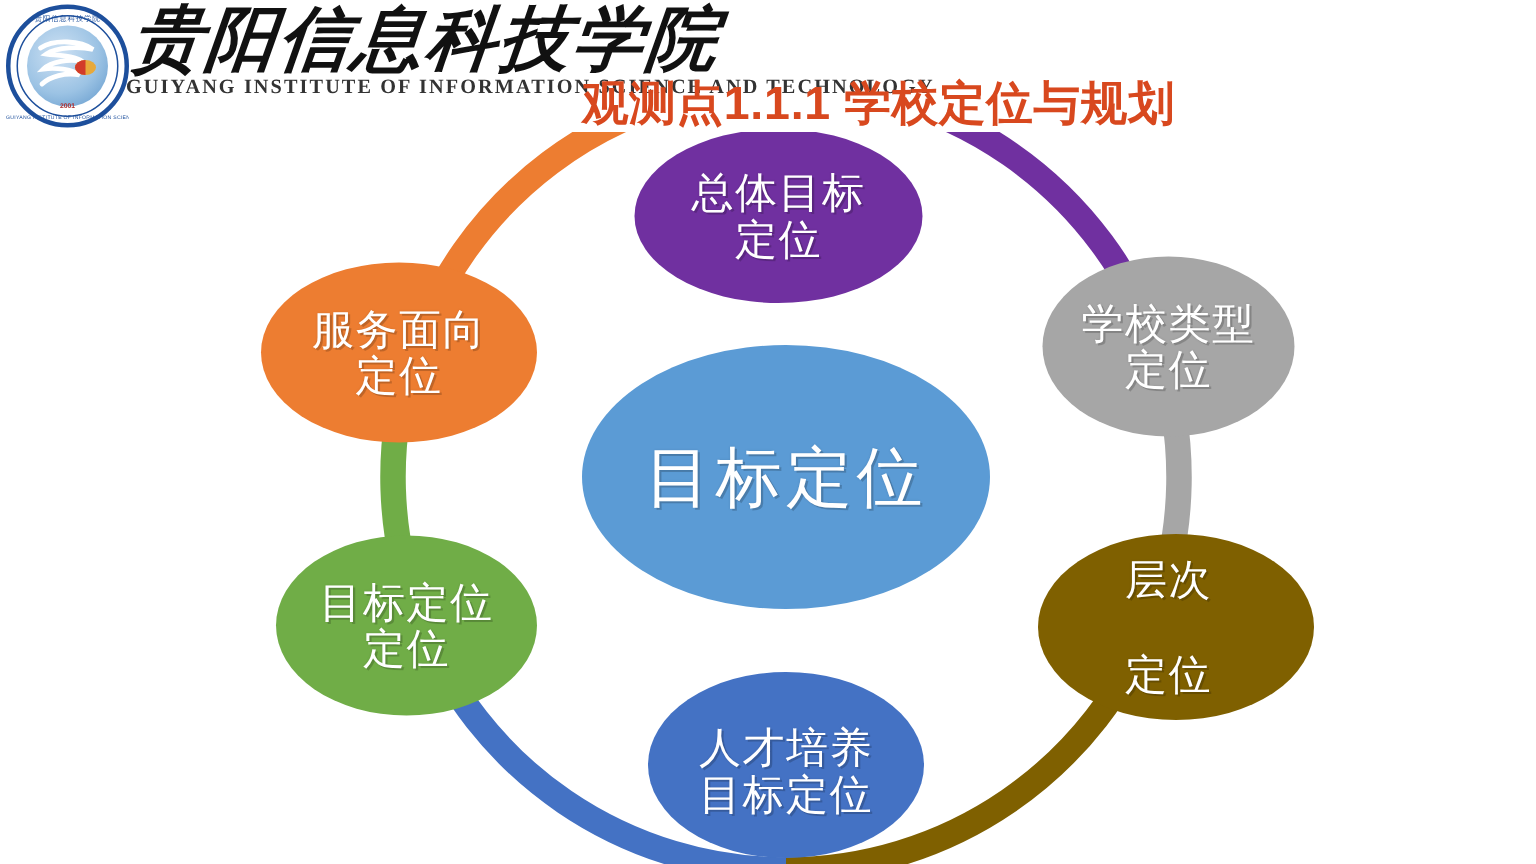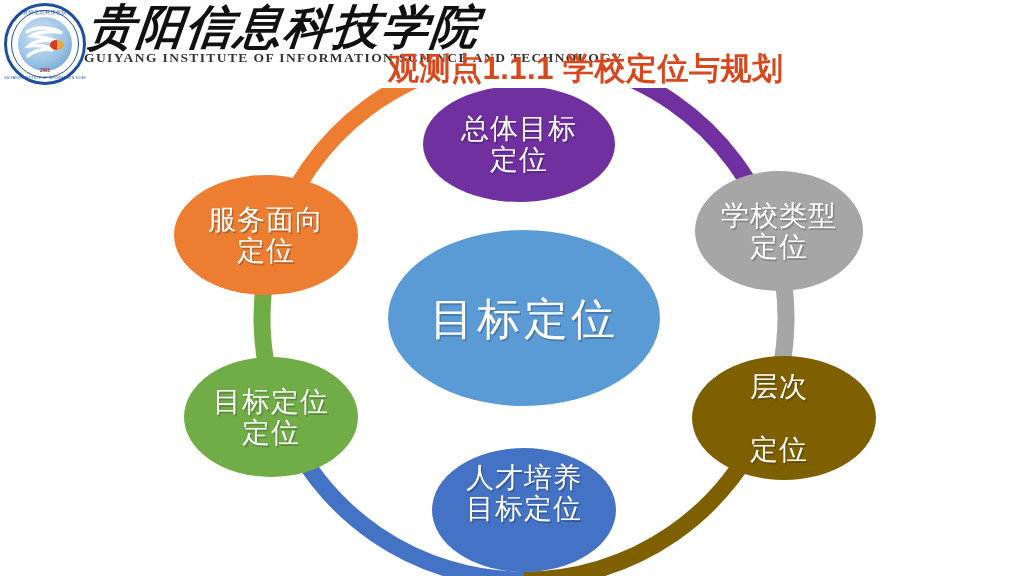--- a/index.html
+++ b/index.html
@@ -202,21 +202,21 @@
       </g>
   </svg>
   <div id="label-layer">
       <div class="node-label satellite" style="left: 408px; width: 222px; top: 24.5px;">总体目标
 定位</div>
       <div class="node-label satellite" style="left: 680px; width: 198px; top: 111.5px;">学校类型
 定位</div>
       <div class="node-label satellite" style="left: 672px; width: 214px; top: 283px;">层次
 
 定位</div>
-      <div class="node-label satellite" style="left: 417px; width: 214px; top: 374px; text-align: center;">人才培养
+      <div class="node-label satellite" style="left: 417px; width: 214px; top: 395px; text-align: center;">人才培养
 目标定位</div>
       <div class="node-label satellite" style="left: 169px; width: 204px; top: 297.5px;">目标定位
 定位</div>
       <div class="node-label satellite" style="left: 159px; width: 214px; top: 115.5px;">服务面向
 定位</div>
       <div class="node-label center" style="left: 378px; width: 292px; top: 205.5px;">目标定位</div>
     </div>
 </div>
 
 </body></html>

